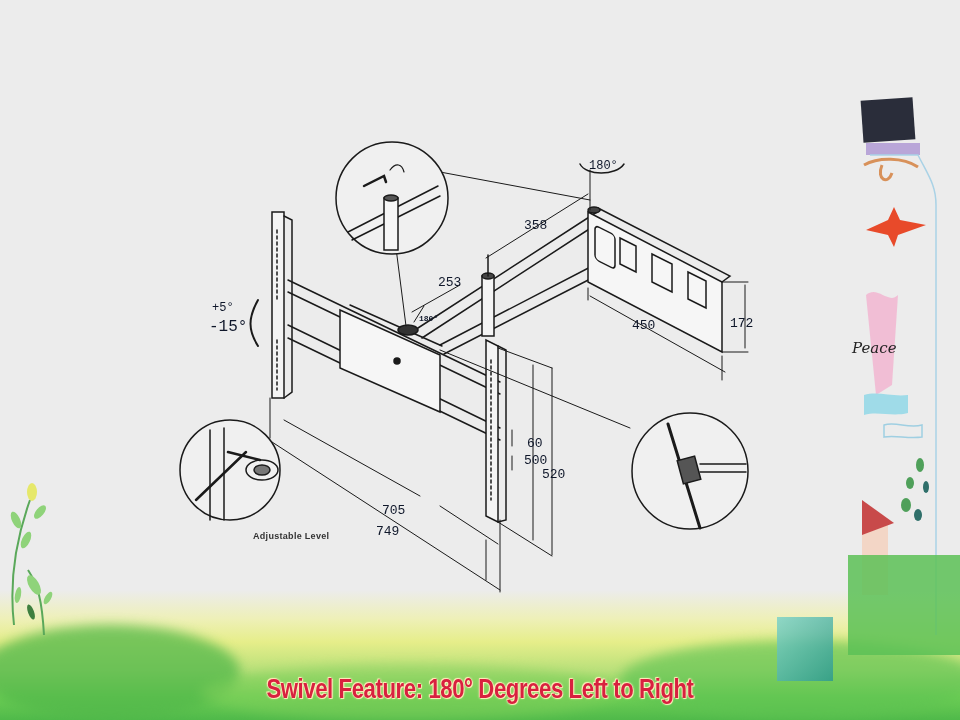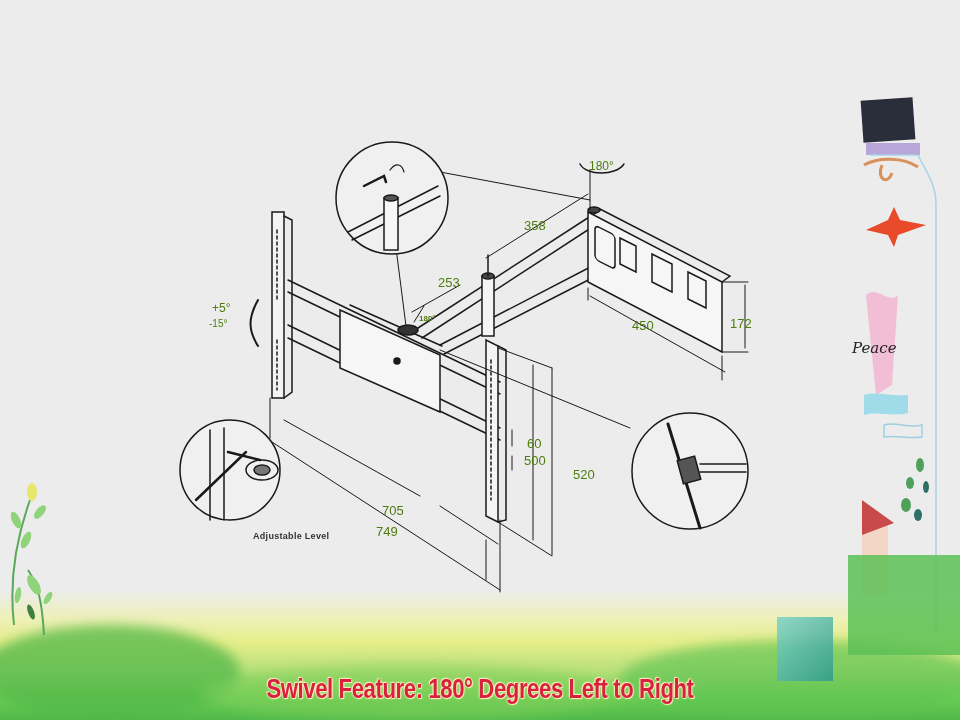--- a/index.html
+++ b/index.html
@@ -15,21 +15,21 @@
     }
     .ground-blob {
       position: absolute; bottom: 0; border-radius: 50%;
       filter: blur(6px);
     }
     .svg-layer { position: absolute; left: 0; top: 0; }
     .label {
       position: absolute; color: #333; font-size: 14px; line-height: 17px; white-space: nowrap;
       font-family: "Liberation Sans", sans-serif;
     }
-    .dim { position: absolute; color: #4d7c0f; font-size: 13px; white-space: nowrap; font-family: Liberation Sans, sans-serif; }
+    .dim { position: absolute; color: #0f172a; font-size: 13px; white-space: nowrap; font-family: Liberation Mono, monospace; }
     .small-label { position: absolute; color: #333; font-size: 9px; font-weight: bold; letter-spacing: 0.3px; white-space: nowrap; }
     .caption {
       position: absolute; left: 0; right: 0; top: 674px; text-align: center;
       font-family: "Liberation Sans", sans-serif; font-weight: bold;
       font-size: 27px; letter-spacing: -0.5px; color: #d8213f;
       transform: scaleX(0.82);
       text-shadow: 0 0 2px #fff4c8, 0 0 3px #fff4c8, 1px 1px 0 #fbe2a8, -1px -1px 0 #fbe2a8;
     }
     .deco-right { position: absolute; left: 848px; top: 95px; width: 112px; height: 560px; }
   </style>
@@ -188,24 +188,24 @@
       <rect x="680" y="458" width="18" height="24" fill="#555" transform="rotate(-15 689 470)"></rect>
       <path d="M700 464 L746 464 M700 472 L746 472"></path>
     </g>
   </svg>
 
   <div class="dim" style="left:589px;top:159px;font-size:12px;">180°</div>
   <div class="dim" style="left:524px;top:218px;">358</div>
   <div class="dim" style="left:438px;top:275px;">253</div>
   <div class="dim" style="left:419px;top:314px;font-size:8px;font-weight:bold;">180°</div>
   <div class="dim" style="left:212px;top:301px;font-size:12px;">+5°</div>
-  <div class="dim" style="left:209px;top:318px;font-size:10px;">-15°</div>
+  <div class="dim" style="left:209px;top:318px;font-size:16px;">-15°</div>
   <div class="dim" style="left:632px;top:318px;">450</div>
   <div class="dim" style="left:730px;top:316px;text-align:right;">172</div>
   <div class="dim" style="left:527px;top:436px;">60</div>
   <div class="dim" style="left:524px;top:453px;">500</div>
-  <div class="dim" style="left:542px;top:467px;margin-left:31px;">520</div>
+  <div class="dim" style="left:542px;top:467px;">520</div>
   <div class="dim" style="left:382px;top:503px;">705</div>
   <div class="dim" style="left:376px;top:524px;">749</div>
   <div class="small-label" style="left:253px;top:531px;">Adjustable Level</div>
 
   <div class="caption">Swivel Feature: 180° Degrees Left to Right</div>
 </div>
 
 </body></html>

